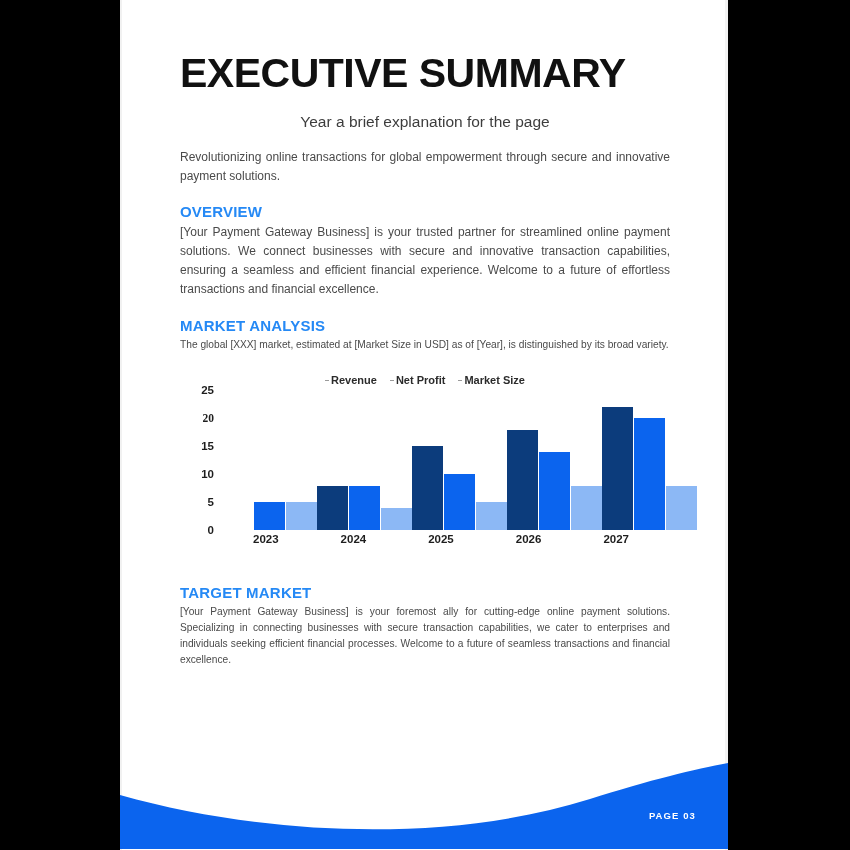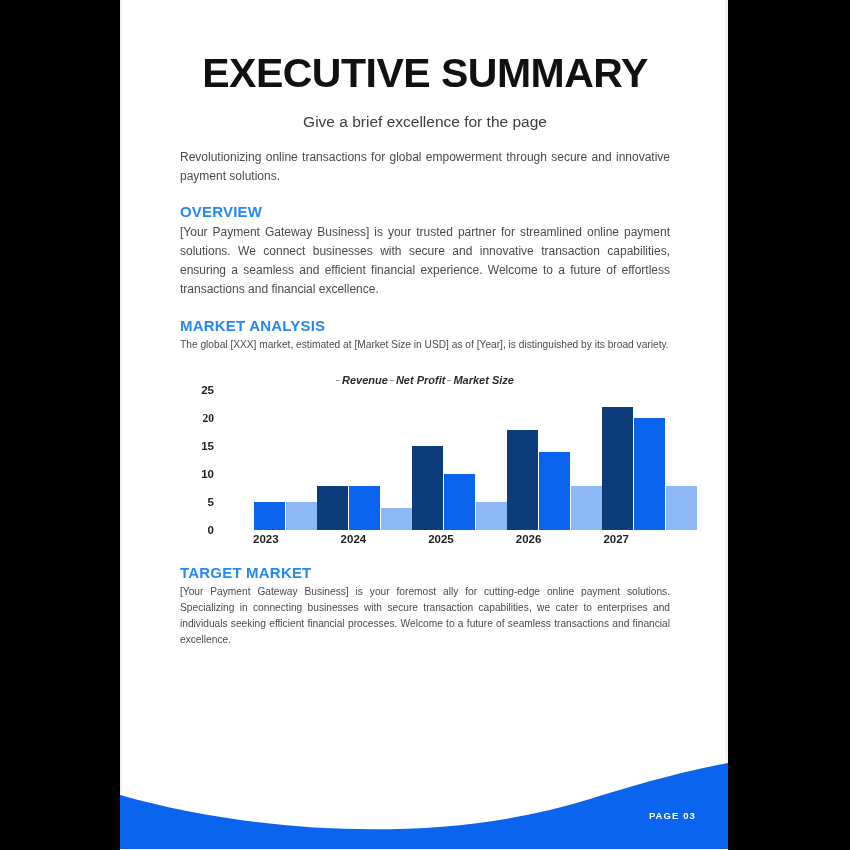--- a/index.html
+++ b/index.html
@@ -23,35 +23,35 @@
 
   .content { position:absolute; left:60px; top:0; width:490px; }
 
   
   .doc-title {
     margin-top:52px;
     font-size:41px;
     font-weight:bold;
     letter-spacing:-0.5px;
     color:#111111;
-    text-align:center;
+    text-align:left;
     line-height:1.05;
     white-space:nowrap;
   }
   .doc-subtitle {
     margin-top:18px;
     font-size:15.5px;
     color:#3d3d3d;
     text-align:center;
     font-weight:400;
   }
 
   
   .section { margin-top:17px; }
-  .section.tight { margin-top:10px; }
+  .section.tight { margin-top:30px; }
   .sec-head {
     color:#2589f5;
     font-weight:bold;
     font-size:13.5px;
     letter-spacing:0.2px;
     margin-bottom:3px;
   }
   .sec-head.big { font-size:15px; }
   .sec-body {
     font-size:12px;
@@ -59,22 +59,22 @@
     color:#4a4a4a;
     text-align:justify;
   }
   .sec-body.sm { font-size:10.2px; line-height:1.55; }
 
   
   .chart-wrap { position:relative; margin-top:22px; height:180px; }
   .legend {
     position:absolute; left:0; right:0; top:0;
     display:flex; justify-content:center; align-items:flex-start;
-    gap:2px;
-    font-size:11px; font-weight:bold; color:#2b2b2b;font-style:italic;
+    gap:13px;
+    font-size:11px; font-weight:bold; color:#2b2b2b;
   }
   .legend-item { display:flex; align-items:center; gap:2px; white-space:nowrap; }
   .legend-dash { display:inline-block; width:4px; height:1.5px; background:#9a9a9a; }
 
   .plot { position:absolute; left:0; top:16px; right:0; bottom:0; }
   .yaxis { position:absolute; left:0; top:0; width:34px; height:140px; }
   .ytick {
     position:absolute; right:0;
     font-size:11.5px; font-weight:bold; color:#1e1e1e;
     transform:translateY(-50%);
@@ -111,21 +111,21 @@
 <body>
 
 <div id="stage">
   <div id="page">
     <div id="page-edge-l"></div>
     <div id="page-edge-r"></div>
 
     <div class="content">
 
       <div class="doc-title">EXECUTIVE SUMMARY</div>
-      <div class="doc-subtitle">Give a brief excellence for the page</div>
+      <div class="doc-subtitle">Year a brief explanation for the page</div>
 
       <div class="section">
         <div class="sec-body">Revolutionizing online transactions for global empowerment through secure and innovative payment solutions.</div>
       </div>
 
 
       <div class="section">
         <div class="sec-head big">OVERVIEW</div>
         <div class="sec-body">[Your Payment Gateway Business] is your trusted partner for streamlined online payment solutions. We connect businesses with secure and innovative transaction capabilities, ensuring a seamless and efficient financial experience. Welcome to a future of effortless transactions and financial excellence.</div>
       </div>

